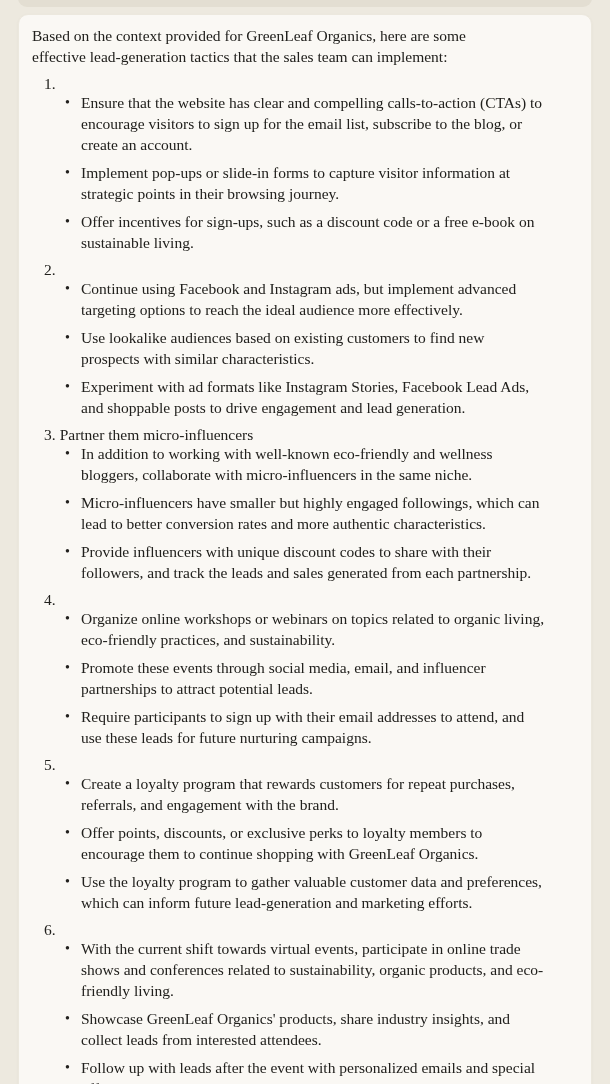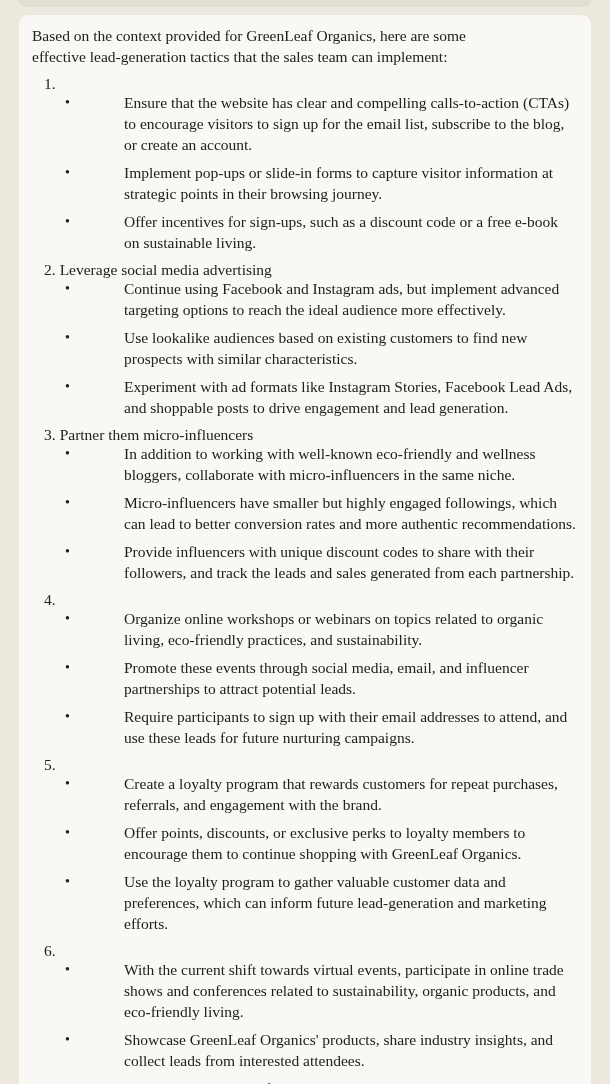--- a/index.html
+++ b/index.html
@@ -64,21 +64,20 @@
     margin-top: -2px;
   }
   .bullet .marker {
     flex: 0 0 16px;
     width: 16px;
     font-size: 14px;
     line-height: 21px;
   }
   .bullet .bullet-text {
     max-width: 465px;
-    margin-left: 43px;
   }
 </style>
 </head>
 <body>
 
 <div class="page">
   <div class="prev-bubble"></div>
 
   <div class="card">
     <p class="intro">Based on the context provided for GreenLeaf Organics, here are some effective lead-generation tactics that the sales team can implement:</p>
@@ -97,21 +96,20 @@
       </div>
       <div class="bullet">
         <span class="marker">•</span>
         <span class="bullet-text">Offer incentives for sign-ups, such as a discount code or a free e-book on sustainable living.</span>
       </div>
     </div>
 
     <div class="section">
       <div class="sec-title">
         <span class="num">2.</span>
-        <span class="title-text">Leverage social media advertising</span>
       </div>
       <div class="bullet">
         <span class="marker">•</span>
         <span class="bullet-text">Continue using Facebook and Instagram ads, but implement advanced targeting options to reach the ideal audience more effectively.</span>
       </div>
       <div class="bullet">
         <span class="marker">•</span>
         <span class="bullet-text">Use lookalike audiences based on existing customers to find new prospects with similar characteristics.</span>
       </div>
       <div class="bullet">
@@ -124,21 +122,21 @@
       <div class="sec-title">
         <span class="num">3.</span>
         <span class="title-text">Partner them micro-influencers</span>
       </div>
       <div class="bullet">
         <span class="marker">•</span>
         <span class="bullet-text">In addition to working with well-known eco-friendly and wellness bloggers, collaborate with micro-influencers in the same niche.</span>
       </div>
       <div class="bullet">
         <span class="marker">•</span>
-        <span class="bullet-text">Micro-influencers have smaller but highly engaged followings, which can lead to better conversion rates and more authentic recommendations.</span>
+        <span class="bullet-text">Micro-influencers have smaller but highly engaged followings, which can lead to better conversion rates and more authentic characteristics.</span>
       </div>
       <div class="bullet">
         <span class="marker">•</span>
         <span class="bullet-text">Provide influencers with unique discount codes to share with their followers, and track the leads and sales generated from each partnership.</span>
       </div>
     </div>
 
     <div class="section">
       <div class="sec-title">
         <span class="num">4.</span>

